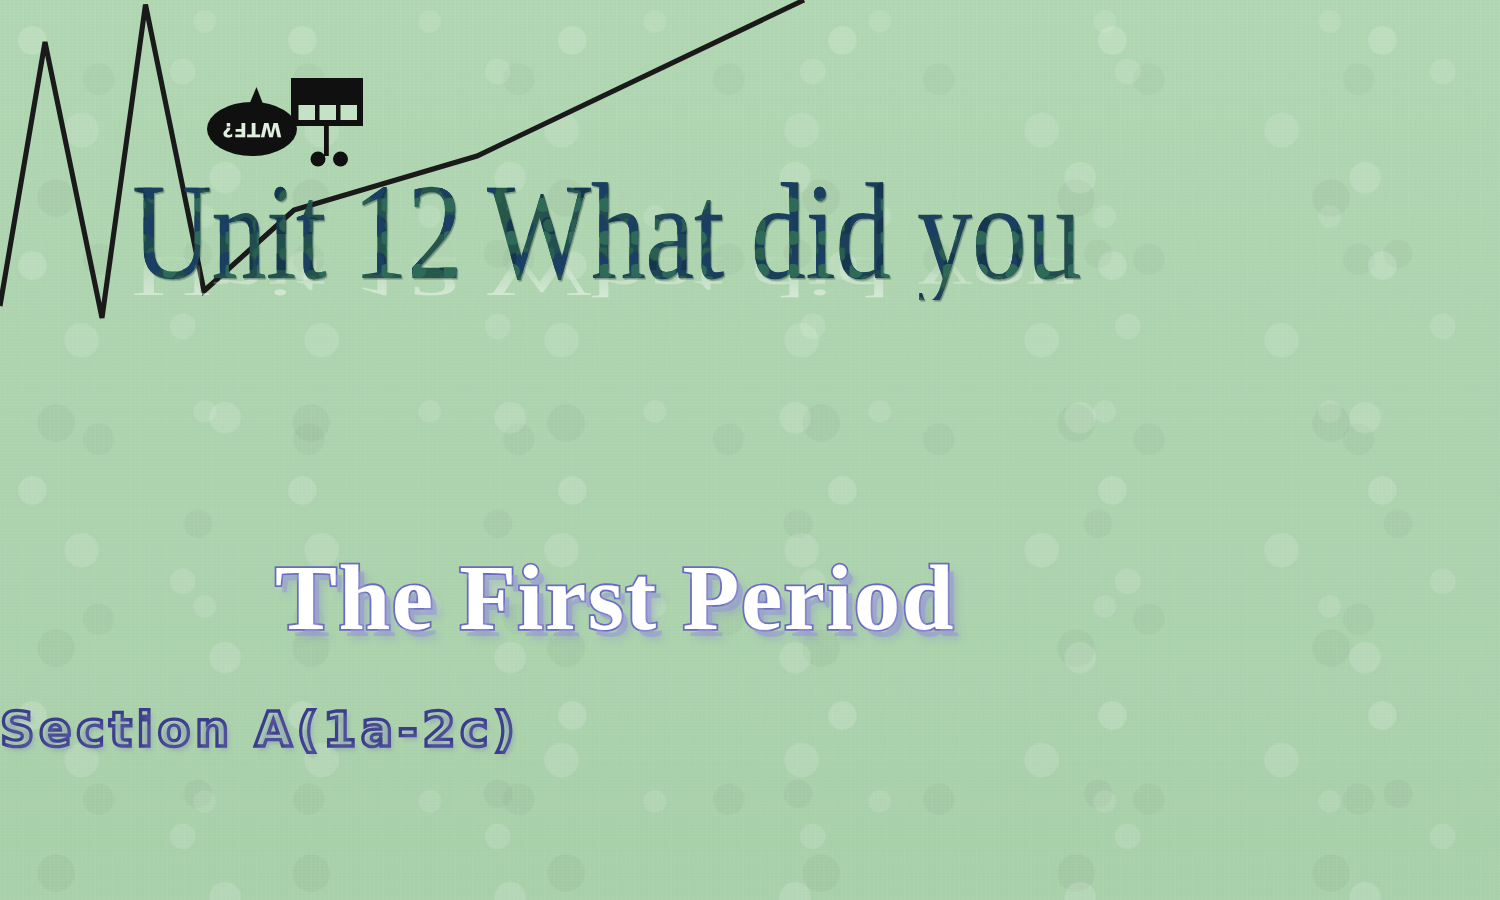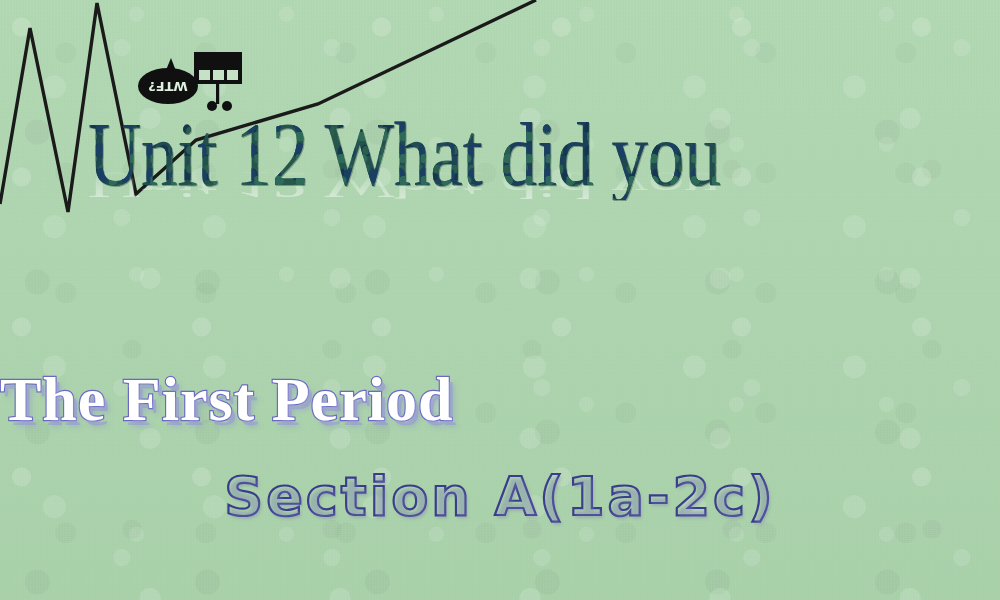--- a/index.html
+++ b/index.html
@@ -87,42 +87,42 @@
     transform-origin: left top;
     -webkit-mask-image: linear-gradient(to top, rgba(0,0,0,0) 6%, rgba(0,0,0,0.85) 95%);
     mask-image: linear-gradient(to top, rgba(0,0,0,0) 6%, rgba(0,0,0,0.85) 95%);
   }
   
   .subtitle {
     position: absolute;
     left: 0;
     top: 368px;
     width: 820px;
+    text-align: center;
     font-family: "Liberation Serif", "DejaVu Serif", serif;
     font-weight: 700;
     font-size: 62px;
     line-height: 1;
     letter-spacing: 1px;
     color: #ffffff;
     -webkit-text-stroke: 2.4px #6a6ac4;
     paint-order: stroke fill;
     text-shadow:
       4px 5px 0 rgba(150,150,215,0.55),
       6px 7px 5px rgba(140,140,210,0.35);
   }
   
   .section-line {
     position: absolute;
     left: 0;
     top: 470px;
     width: 1000px;
-    text-align: center;
     font-family: "DejaVu Sans", sans-serif;
     font-weight: 700;
-    font-size: 54px;
+    font-size: 32px;
     line-height: 1;
     letter-spacing: 3px;
     color: transparent;
     -webkit-text-stroke: 2.2px #3c3c8e;
     paint-order: stroke fill;
     text-shadow: 2px 3px 3px rgba(120,120,180,0.35);
   }
 </style>
 </head>
 <body>

